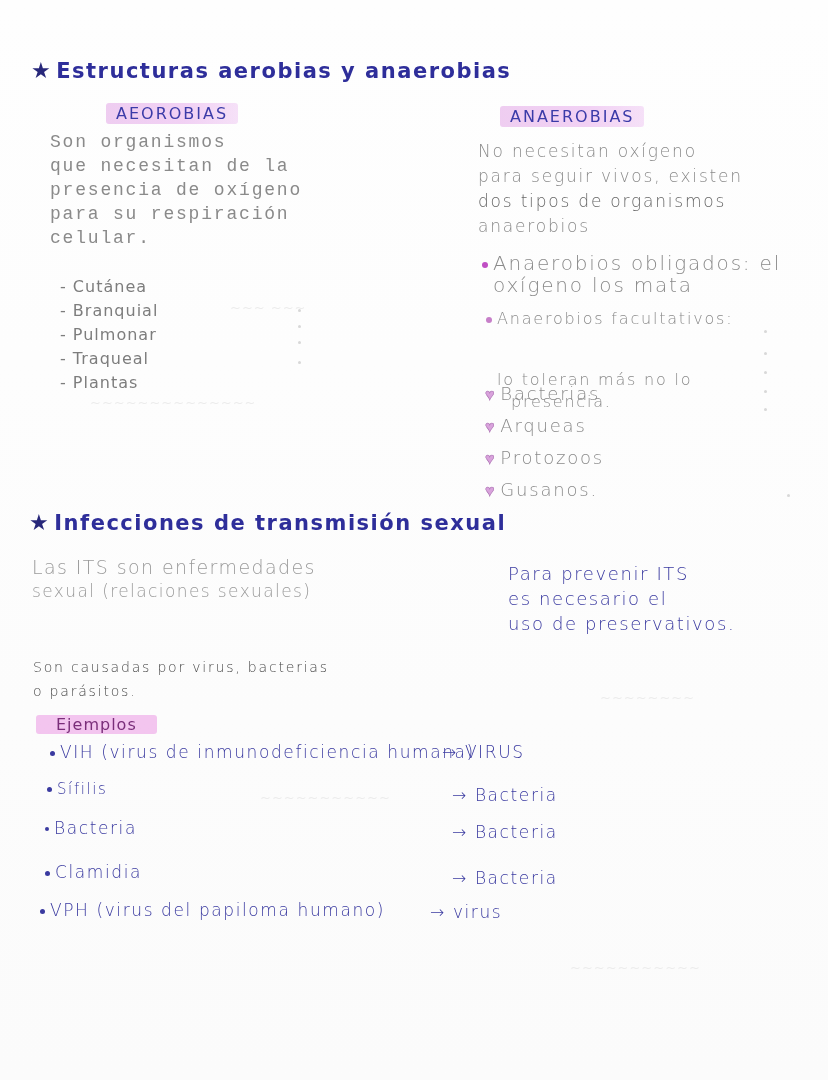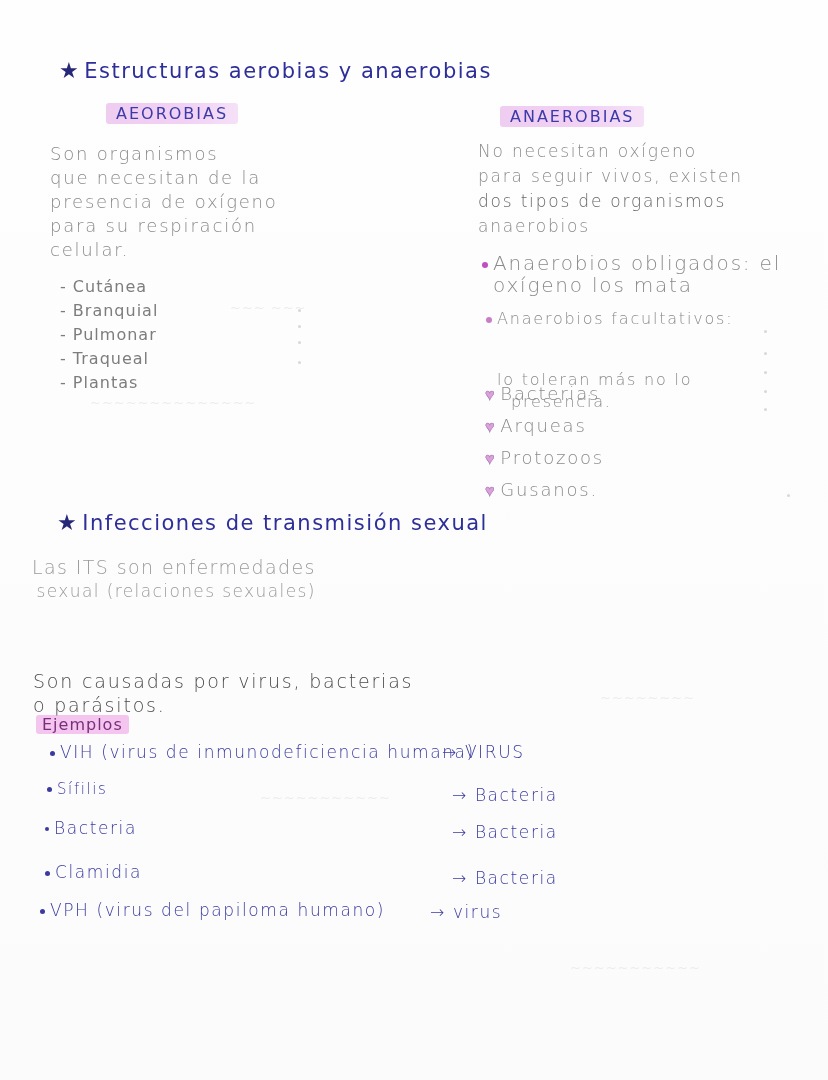--- a/index.html
+++ b/index.html
@@ -4,36 +4,36 @@
 <style>
   html, body { margin: 0; padding: 0; }
   body {
     width: 828px; height: 1080px; position: relative; overflow: hidden;
     background: #fdfdfd;
     font-family: "DejaVu Sans", sans-serif;
   }
   .page { position: absolute; inset: 0; background: linear-gradient(180deg,#fefefe 0%,#fbfbfb 100%); }
   .ghost { position: absolute; color: #ececec; font-size: 13px; letter-spacing: 1px; }
   .abs { position: absolute; white-space: nowrap; }
-  .title { font-size: 21px; letter-spacing: 1.5px; color: #2e2e9a; font-weight: 400; margin-left: 28px; }
+  .title { font-size: 21px; letter-spacing: 1.5px; color: #2e2e9a; font-weight: 700; }
   .star { color: #27277a; font-size: 22px; margin-right: 4px; }
   .hl {
     font-size: 16px; letter-spacing: 2px; color: #3b3ba8; padding: 1px 10px;
     background: linear-gradient(90deg, rgba(226,165,230,0.55), rgba(236,190,240,0.7) 60%, rgba(230,170,236,0.35));
     border-radius: 3px;
   }
   .gray { color: #8a8a8a; font-size: 18px; letter-spacing: 1.8px; line-height: 24px; font-weight: 300; }
   .blue { color: #3a3aa0; font-size: 17px; letter-spacing: 1.6px; line-height: 24px; font-weight: 300; }
-  .dark { color: #4a4a4a; font-size: 19px; letter-spacing: 1.8px; line-height: 24px; font-weight: 300; margin-top: 14px; }
+  .dark { color: #4a4a4a; font-size: 14px; letter-spacing: 1.8px; line-height: 24px; font-weight: 300; }
   .list-dash { color: #7d7d7d; font-size: 16px; letter-spacing: 1px; line-height: 24px; }
   .bullet-dot { display: inline-block; width: 6px; height: 6px; border-radius: 50%; margin-right: 5px; vertical-align: middle; }
   .heart { color: #d9a2dc; font-size: 16px; margin-right: 4px; -webkit-text-stroke: 0.6px #a86fb0; }
   .grn { color: #9a9a9a; font-size: 20px; letter-spacing: 1.4px; font-weight: 300; }
   .ex-hl {
-    font-size: 16px; letter-spacing: 1px; color: #7a2e7a; padding: 0 6px;
+    font-size: 16px; letter-spacing: 1px; color: #7a2e7a; padding: 0 20px;
     background: rgba(236,160,230,0.6); border-radius: 3px;
   }
   .tick { position: absolute; width: 3px; height: 3px; border-radius: 50%; background: #d8d8d8; }
 </style>
 </head>
 <body>
 
 <div class="page">
 
   <div class="ghost" style="left:230px;top:300px;">~~~ ~~~</div>
@@ -50,21 +50,21 @@
   <div class="tick" style="left:764px;top:371px;"></div>
   <div class="tick" style="left:764px;top:390px;"></div>
   <div class="tick" style="left:764px;top:408px;"></div>
   <div class="tick" style="left:787px;top:494px;"></div>
 
   <div class="abs title" style="left:31px;top:58px;">
     <span class="star">★</span><span>Estructuras aerobias y anaerobias</span>
   </div>
 
   <div class="abs hl" style="left:106px;top:103px;">AEOROBIAS</div>
-  <div class="abs gray" style="left:50px;top:142px;">
+  <div class="abs gray" style="left:50px;top:130px;font-family:Liberation Mono, monospace;">
     <div>Son organismos</div>
     <div>que necesitan de la</div>
     <div>presencia de oxígeno</div>
     <div>para su respiración</div>
     <div>celular.</div>
   </div>
   <div class="abs list-dash" style="left:60px;top:275px;">
     <div>- Cutánea</div>
     <div>- Branquial</div>
     <div>- Pulmonar</div>
@@ -94,25 +94,30 @@
     <div><span class="heart">♥</span><span>Bacterias</span></div>
     <div><span class="heart">♥</span><span>Arqueas</span></div>
     <div><span class="heart">♥</span><span>Protozoos</span></div>
     <div><span class="heart">♥</span><span>Gusanos.</span></div>
   </div>
 
   <div class="abs title" style="left:29px;top:510px;">
     <span class="star">★</span><span>Infecciones de transmisión sexual</span>
   </div>
 
-  <div class="abs grn" style="left:32px;top:555px;font-size:17px;line-height:24px;text-align:right;">
+  <div class="abs grn" style="left:32px;top:555px;font-size:17px;line-height:24px;">
     <div style="font-size:19px;">Las ITS son enfermedades</div>
     <div>sexual (relaciones sexuales)</div>
   </div>
 
+  <div class="abs blue" style="left:508px;top:561px;font-size:18px;line-height:25px;">
+    <div>Para prevenir ITS</div>
+    <div>es necesario el</div>
+    <div>uso de preservativos.</div>
+  </div>
 
   <div class="abs dark" style="left:33px;top:655px;">
     <div>Son causadas por virus, bacterias</div>
     <div>o parásitos.</div>
   </div>
 
   <div class="abs ex-hl" style="left:36px;top:715px;">Ejemplos</div>
 
   <div class="abs blue" style="left:50px;top:740px;">
     <span class="bullet-dot" style="background:#3a3aa0;width:5px;height:5px;"></span><span>VIH (virus de inmunodeficiencia humana)</span>

